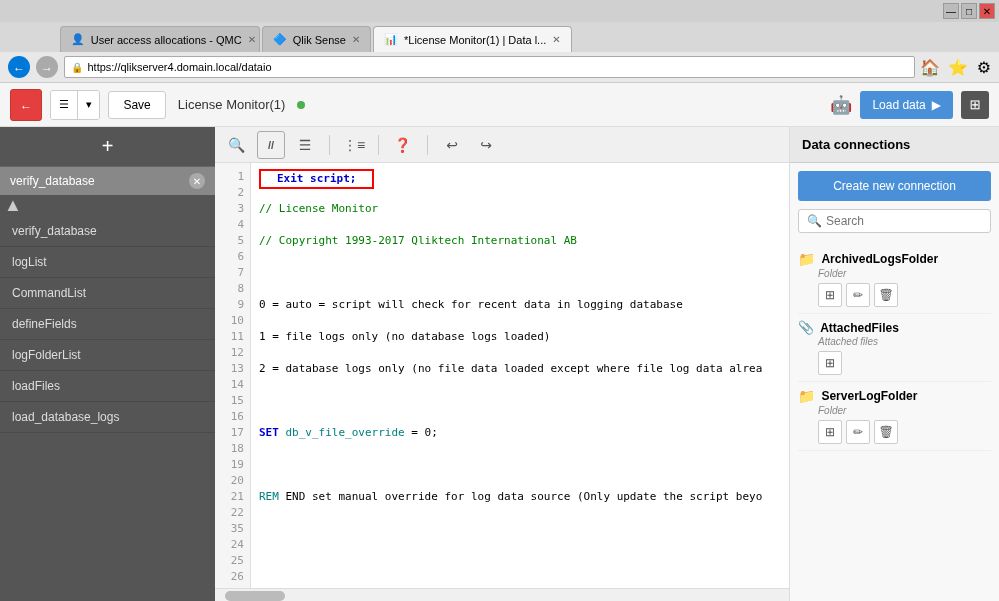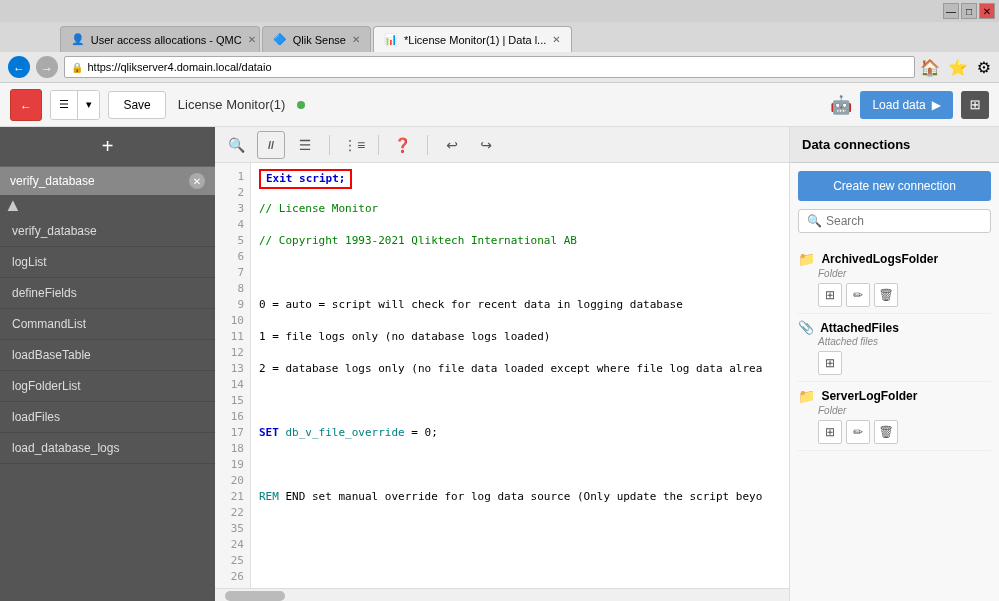--- a/index.html
+++ b/index.html
@@ -258,21 +258,21 @@
       background: white;
       line-height: 16px;
     }
     .code-line { height: 16px; line-height: 16px; white-space: nowrap; }
     .kw-blue { color: #0000cc; font-weight: bold; }
     .kw-teal { color: #008080; }
     .kw-green { color: #008000; }
     .highlight-box {
       display: inline-block;
       border: 2px solid red;
-      padding: 0 5px;
+      padding: 0 16px;
     }
 
     
     .right-panel {
       width: 210px;
       background: #f8f8f8;
       border-left: 1px solid #ddd;
       display: flex;
       flex-direction: column;
     }
@@ -439,27 +439,24 @@
       <span style="color:#ccc; font-size:18px; cursor:pointer;">▲</span>
     </div>
     <div class="sidebar-items">
       <div class="sidebar-item">
         <span>verify_database</span>
       </div>
       <div class="sidebar-item">
         <span>logList</span>
       </div>
       <div class="sidebar-item">
+        <span>CommandList</span>
+      </div>
+      <div class="sidebar-item">
         <span>defineFields</span>
-      </div>
-      <div class="sidebar-item">
-        <span>CommandList</span>
-      </div>
-      <div class="sidebar-item">
-        <span>loadBaseTable</span>
       </div>
       <div class="sidebar-item">
         <span>logFolderList</span>
       </div>
       <div class="sidebar-item">
         <span>loadFiles</span>
       </div>
       <div class="sidebar-item">
         <span>load_database_logs</span>
       </div>
@@ -504,21 +501,21 @@
         <div>21</div>
           <div>22</div>
           <div>35</div>
           <div>24</div>
           <div>25</div>
         <div>26</div>
           <div>27</div>
       </div>
       <div class="code-content"><div class="code-line"><span class="highlight-box" style="border:2px solid red;"><span class="kw-blue">Exit script;</span></span></div>
 <div class="code-line"><span class="kw-green">// License Monitor</span></div>
-<div class="code-line"><span class="kw-green">// Copyright 1993-2021 Qliktech International AB</span></div>
+<div class="code-line"><span class="kw-green">// Copyright 1993-2017 Qliktech International AB</span></div>
 <div class="code-line"></div>
 <div class="code-line">0 = auto = script will check for recent data in logging database</div>
 <div class="code-line">1 = file logs only (no database logs loaded)</div>
 <div class="code-line">2 = database logs only (no file data loaded except where file log data alrea</div>
 <div class="code-line"></div>
 <div class="code-line"><span class="kw-blue">SET</span> <span class="kw-teal">db_v_file_override</span>  =  0;</div>
 <div class="code-line"></div>
 <div class="code-line"><span class="kw-teal">REM</span> END set manual override for log data source (Only update the script beyo</div>
 <div class="code-line"></div>
 <div class="code-line"></div>

